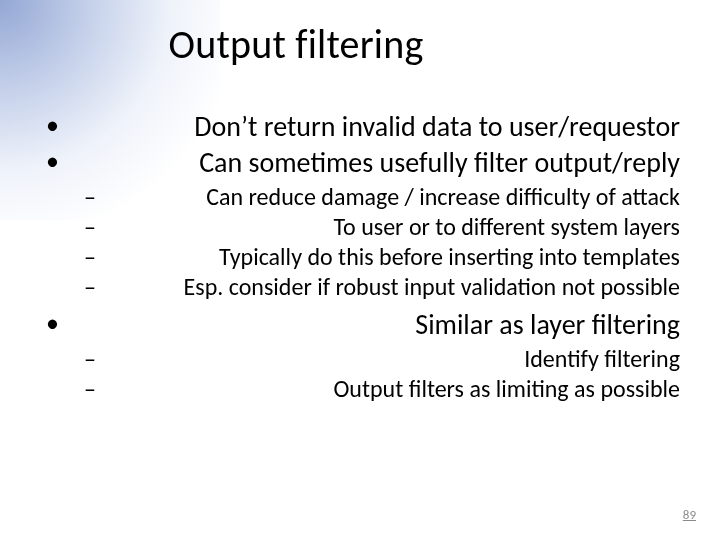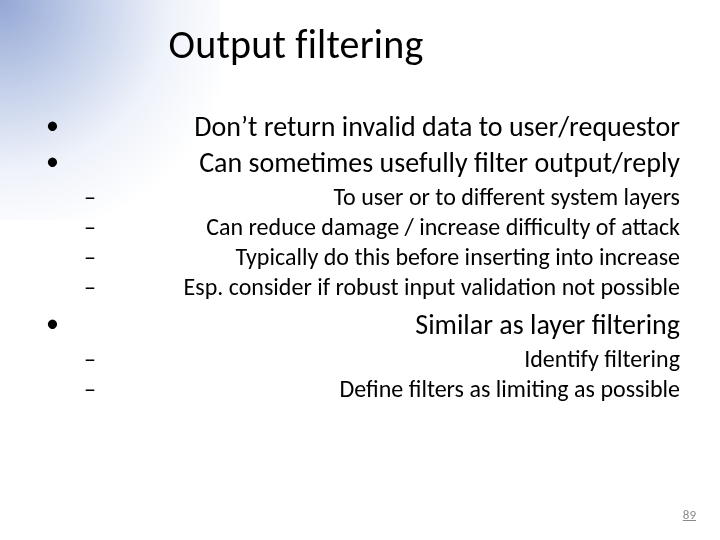--- a/index.html
+++ b/index.html
@@ -103,30 +103,30 @@
   <div class="title">Output filtering</div>
 
   <div class="body">
     <ul class="top">
       <li>
         <span>Don’t return invalid data to user/requestor</span>
       </li>
       <li>
         <span>Can sometimes usefully filter output/reply</span>
         <ul class="sub">
+          <li>Can reduce damage / increase difficulty of attack</li>
           <li>To user or to different system layers</li>
-          <li>Can reduce damage / increase difficulty of attack</li>
-          <li>Typically do this before inserting into increase</li>
+          <li>Typically do this before inserting into templates</li>
           <li>Esp. consider if robust input validation not possible</li>
         </ul>
       </li>
       <li>
         <span>Similar as layer filtering</span>
         <ul class="sub">
           <li>Identify filtering</li>
-          <li>Define filters as limiting as possible</li>
+          <li>Output filters as limiting as possible</li>
         </ul>
       </li>
     </ul>
   </div>
 
   <div class="pagenum">89</div>
 </div>
 
 </body></html>

